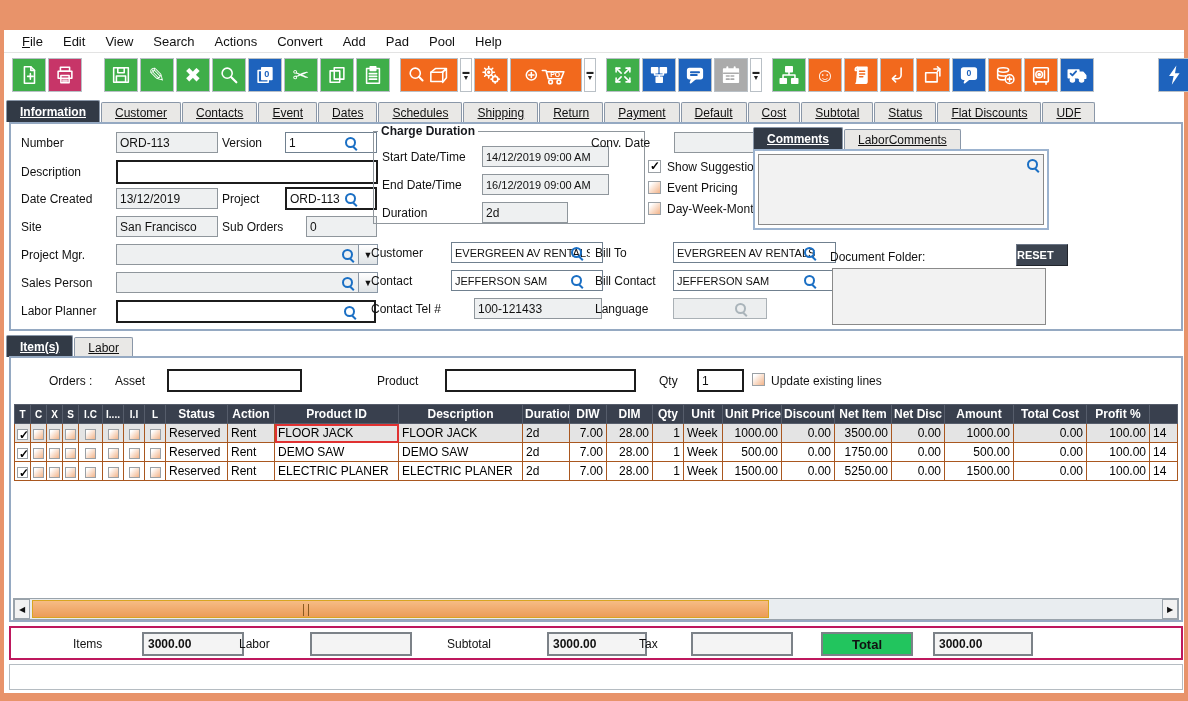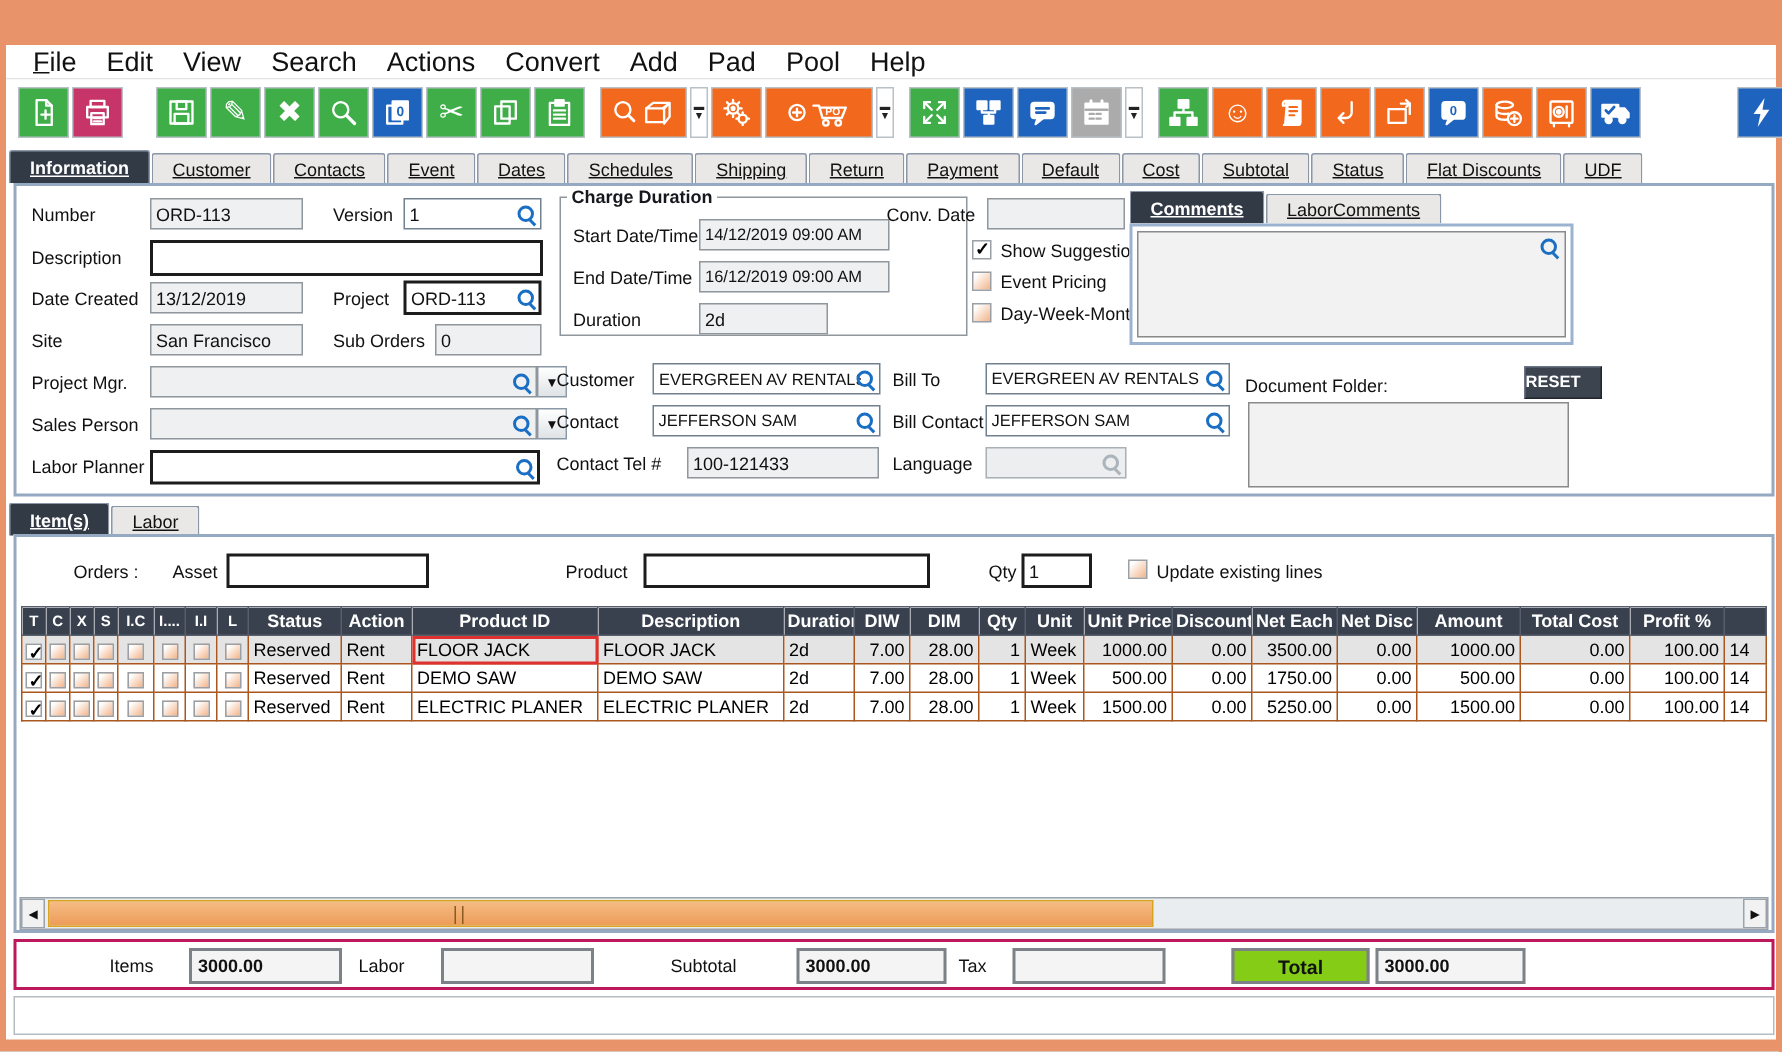--- a/index.html
+++ b/index.html
@@ -8,35 +8,35 @@
   .titlebar{position:absolute;left:0;top:0;width:100%;height:30px;background:#e8936a;}
   .logo{position:absolute;left:12px;top:4px;width:22px;height:22px;background:#cf3732;color:#fff;font-weight:bold;font-size:11px;text-align:center;line-height:22px;border:1px solid #a82a26;}
   .title{position:absolute;left:0;top:0;width:100%;height:30px;text-align:center;line-height:30px;font-size:14px;color:#30302f;}
   .winbtns{position:absolute;right:4px;top:0;height:30px;display:flex;}
   .wb{width:34px;height:30px;display:flex;align-items:center;justify-content:center;cursor:default;}
   .wb .minbar{width:11px;height:2px;background:#222;margin-top:8px;}
   .wb .maxbox{width:11px;height:9px;border:2px solid #222;}
   .wb.close{width:40px;background:#c94a4a;color:#fff;font-size:13px;font-weight:bold;}
   .inner{position:absolute;left:4px;top:30px;right:4px;bottom:8px;background:#fff;}
   .menubar{position:absolute;left:0;top:0;width:100%;height:23px;background:#fff;display:flex;align-items:center;padding-left:8px;border-bottom:1px solid #e3e3e3;}
-  .mitem{font-size:18px;color:#111;padding:0 10px;cursor:default;}
+  .mitem{font-size:13px;color:#111;padding:0 10px;cursor:default;}
   .u1::first-letter{text-decoration:underline;}
   .toolbar{position:absolute;left:0;top:23px;width:100%;height:44px;background:#fff;display:flex;align-items:center;padding-left:8px;}
   .tbtn{width:34px;height:34px;border:1px solid #b9c0c6;display:flex;align-items:center;justify-content:center;margin-right:2px;flex:none;}
   .tbtn .chix{color:#fff;font-size:20px;line-height:20px;}
   .ddbtn{width:12px;height:34px;border:1px solid #b9c0c6;background:#fff;display:flex;flex-direction:column;align-items:center;justify-content:center;margin-right:2px;flex:none;}
   .ddbtn span{font-size:7px;line-height:6px;color:#222;}
   .tabrow{position:absolute;left:2px;top:69px;height:23px;display:flex;align-items:flex-end;}
   .tab{height:20px;line-height:20px;padding:0 13px;font-size:12px;background:#e9e8e6;border:1px solid #8a97a8;border-bottom:none;margin-right:1px;color:#111;border-radius:2px 2px 0 0;position:relative;text-decoration:underline;}
   .tab.dark{background:#323a46;color:#fff;font-weight:bold;height:22px;line-height:22px;}
   .panel{position:absolute;background:#fff;border:2px solid #95a9c2;}
   #infoPanel{left:5px;top:92px;width:1174px;height:209px;}
   .lbl{position:absolute;font-size:12px;color:#111;white-space:nowrap;}
   .fld{position:absolute;}
-  .fld input{width:100%;height:100%;font:12px "Liberation Sans",sans-serif;padding:0 15px 0 3px;color:#111;}
+  .fld input{width:100%;height:100%;font:12px "Liberation Sans",sans-serif;padding:0 15px 0 3px;color:#111;margin-left:16px;}
   .fld.nomag input{padding-right:3px;}
   .ro input{background:#eef0f1;border:1px solid #8f969c;}
   .wf input{background:#fff;border:1px solid #70808f;}
   .bb input{background:#fff;border:2px solid #1c1c1c;}
   .dis input{background:#eceeef;border:1px solid #aab1b6;}
   .mag{position:absolute;right:3px;top:50%;margin-top:-7px;width:14px;height:14px;}
   .mag::before{content:"";position:absolute;left:1px;top:1px;width:7px;height:7px;border:2px solid #1a6fc4;border-radius:50%;}
   .mag::after{content:"";position:absolute;left:10px;top:10px;width:5px;height:2px;background:#1a6fc4;transform:rotate(45deg);transform-origin:0 0;}
   .mag.dis2::before{border-color:#aab4ba;}
   .mag.dis2::after{background:#aab4ba;}
@@ -62,21 +62,21 @@
   table.g td.ck{text-align:center;padding:0;}
   table.g td.num{text-align:right;}
   table.g td.selcell{outline:2px solid #e03131;outline-offset:-2px;}
   .cbsm{width:11px;height:11px;vertical-align:middle;margin-top:1px;}
   .hscroll{position:absolute;left:2px;right:2px;top:240px;height:22px;background:#e9edf0;border:1px solid #9aa3ab;}
   .harrow{position:absolute;top:0;width:16px;height:20px;background:#f2f2f2;border:1px solid #9aa3ab;font-size:8px;color:#111;text-align:center;line-height:19px;}
   .hthumb{position:absolute;left:18px;top:1px;width:737px;height:18px;background:linear-gradient(#f6bc85,#ec9c58);border:1px solid #d9a520;}
   .hgrip{position:absolute;left:270px;top:3px;width:6px;height:12px;border-left:1px solid #8a5a20;border-right:1px solid #8a5a20;}
   #totalsPanel{left:5px;top:596px;width:1174px;height:34px;border:2px solid #be185d;}
   .tot input{font-weight:bold;background:#f4f4f4;border:2px solid #7c8288;padding:0 4px;}
-  .totalbox{position:absolute;left:810px;top:4px;width:92px;height:24px;border:2px solid #7c8288;background:#84cc16;font-size:13px;font-weight:bold;text-align:center;line-height:21px;color:#111;}
+  .totalbox{position:absolute;left:810px;top:4px;width:92px;height:24px;border:2px solid #7c8288;background:#22c55e;font-size:13px;font-weight:bold;text-align:center;line-height:21px;color:#111;}
   .statusstrip{position:absolute;left:5px;top:634px;width:1174px;height:26px;background:#fff;border:1px solid #b5bcc2;}
   svg{display:block;}
 </style>
 </head>
 <body>
 
 <div class="window">
 
   <div class="inner">
     <div class="menubar" id="menubar">
@@ -475,21 +475,21 @@
                 <th>Action</th>
                 <th>Product ID</th>
                 <th>Description</th>
                 <th>Duration</th>
                 <th>DIW</th>
                 <th>DIM</th>
                 <th>Qty</th>
                 <th>Unit</th>
                 <th>Unit Price</th>
                 <th>Discount</th>
-                <th>Net Each</th>
+                <th>Net Item</th>
                 <th>Net Disc</th>
                 <th>Amount</th>
                 <th>Total Cost</th>
                 <th>Profit %</th>
                 <th></th>
               </tr>
             </thead>
             <tbody>
               <tr class="sel">
                 <td class="ck"><span class="cb cbsm checked"></span></td>

